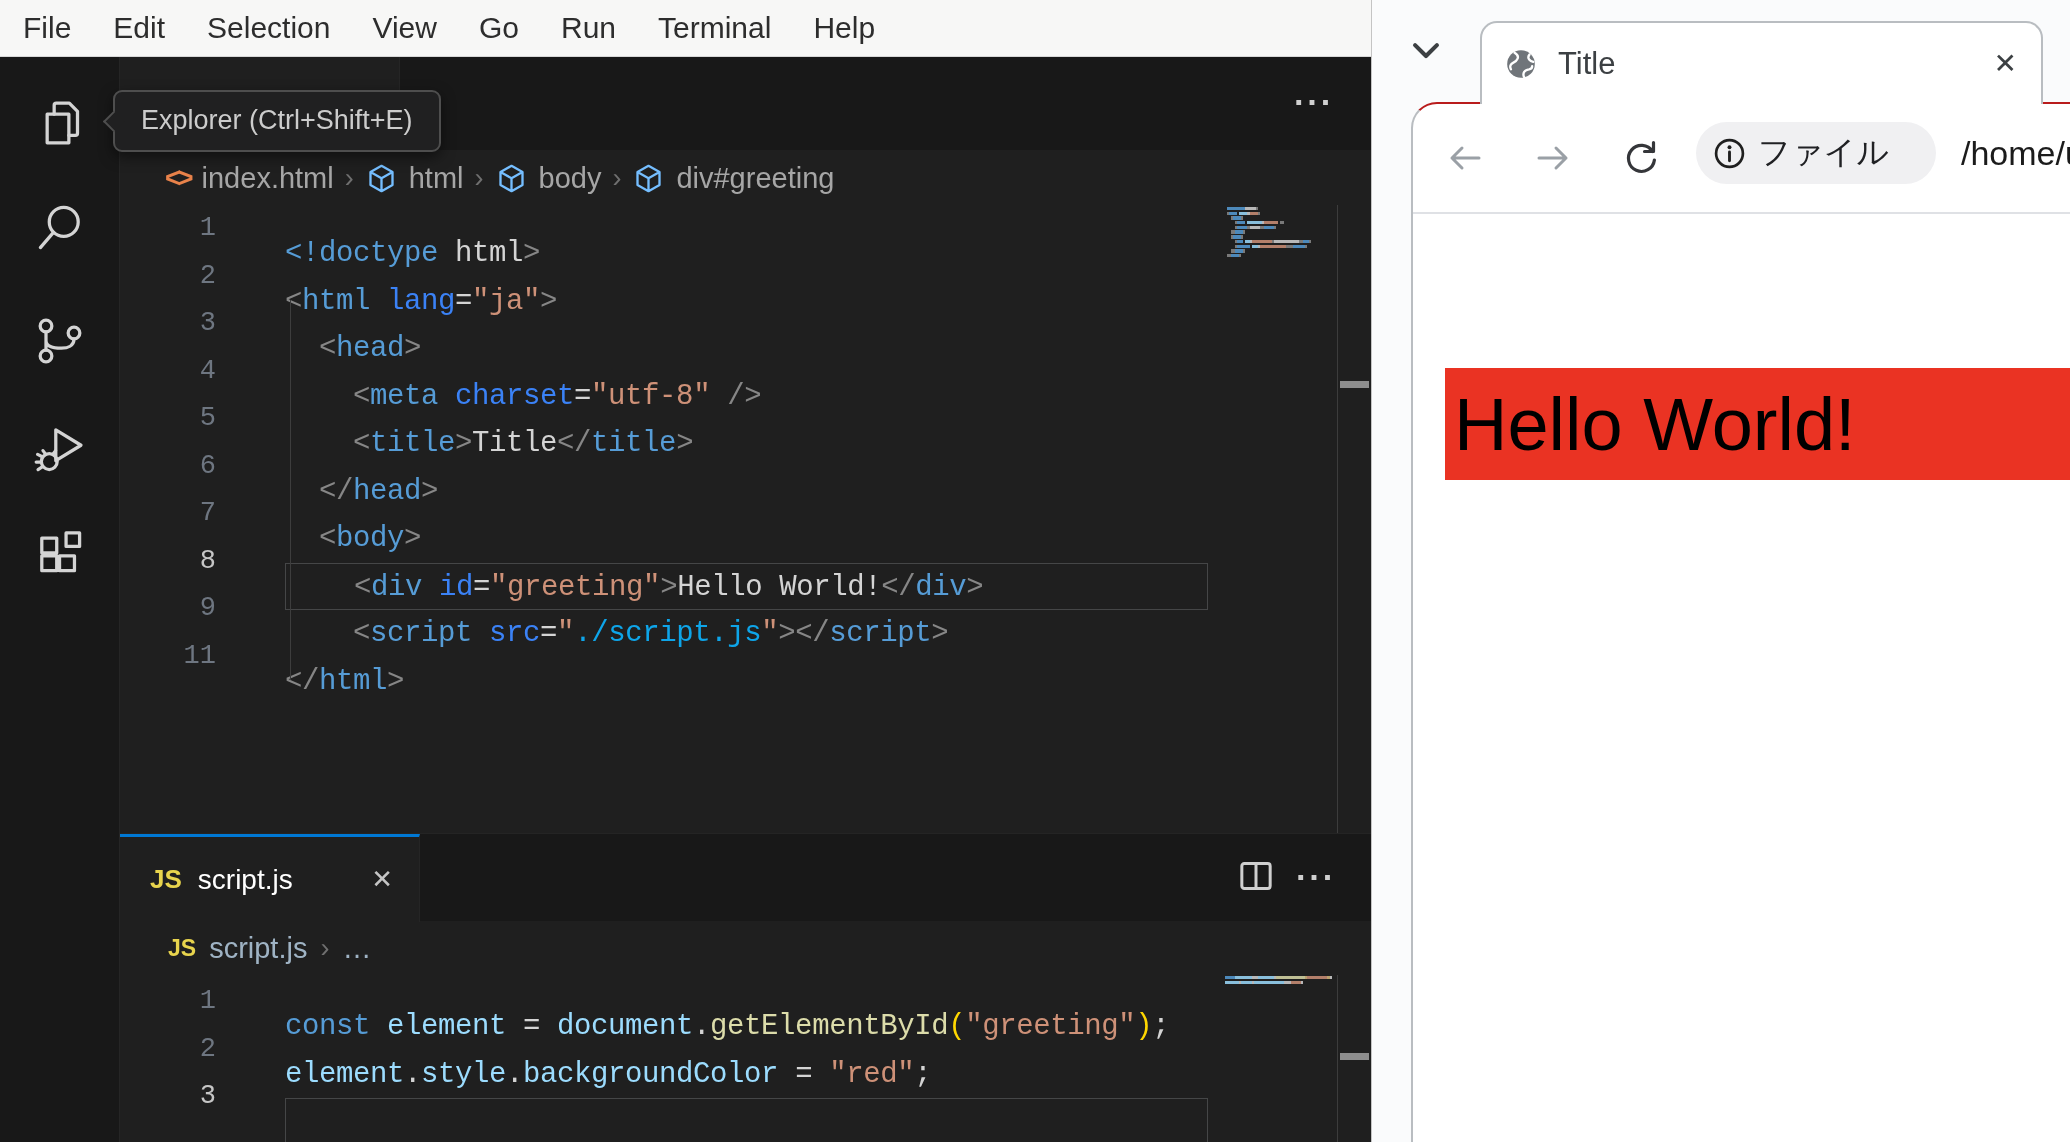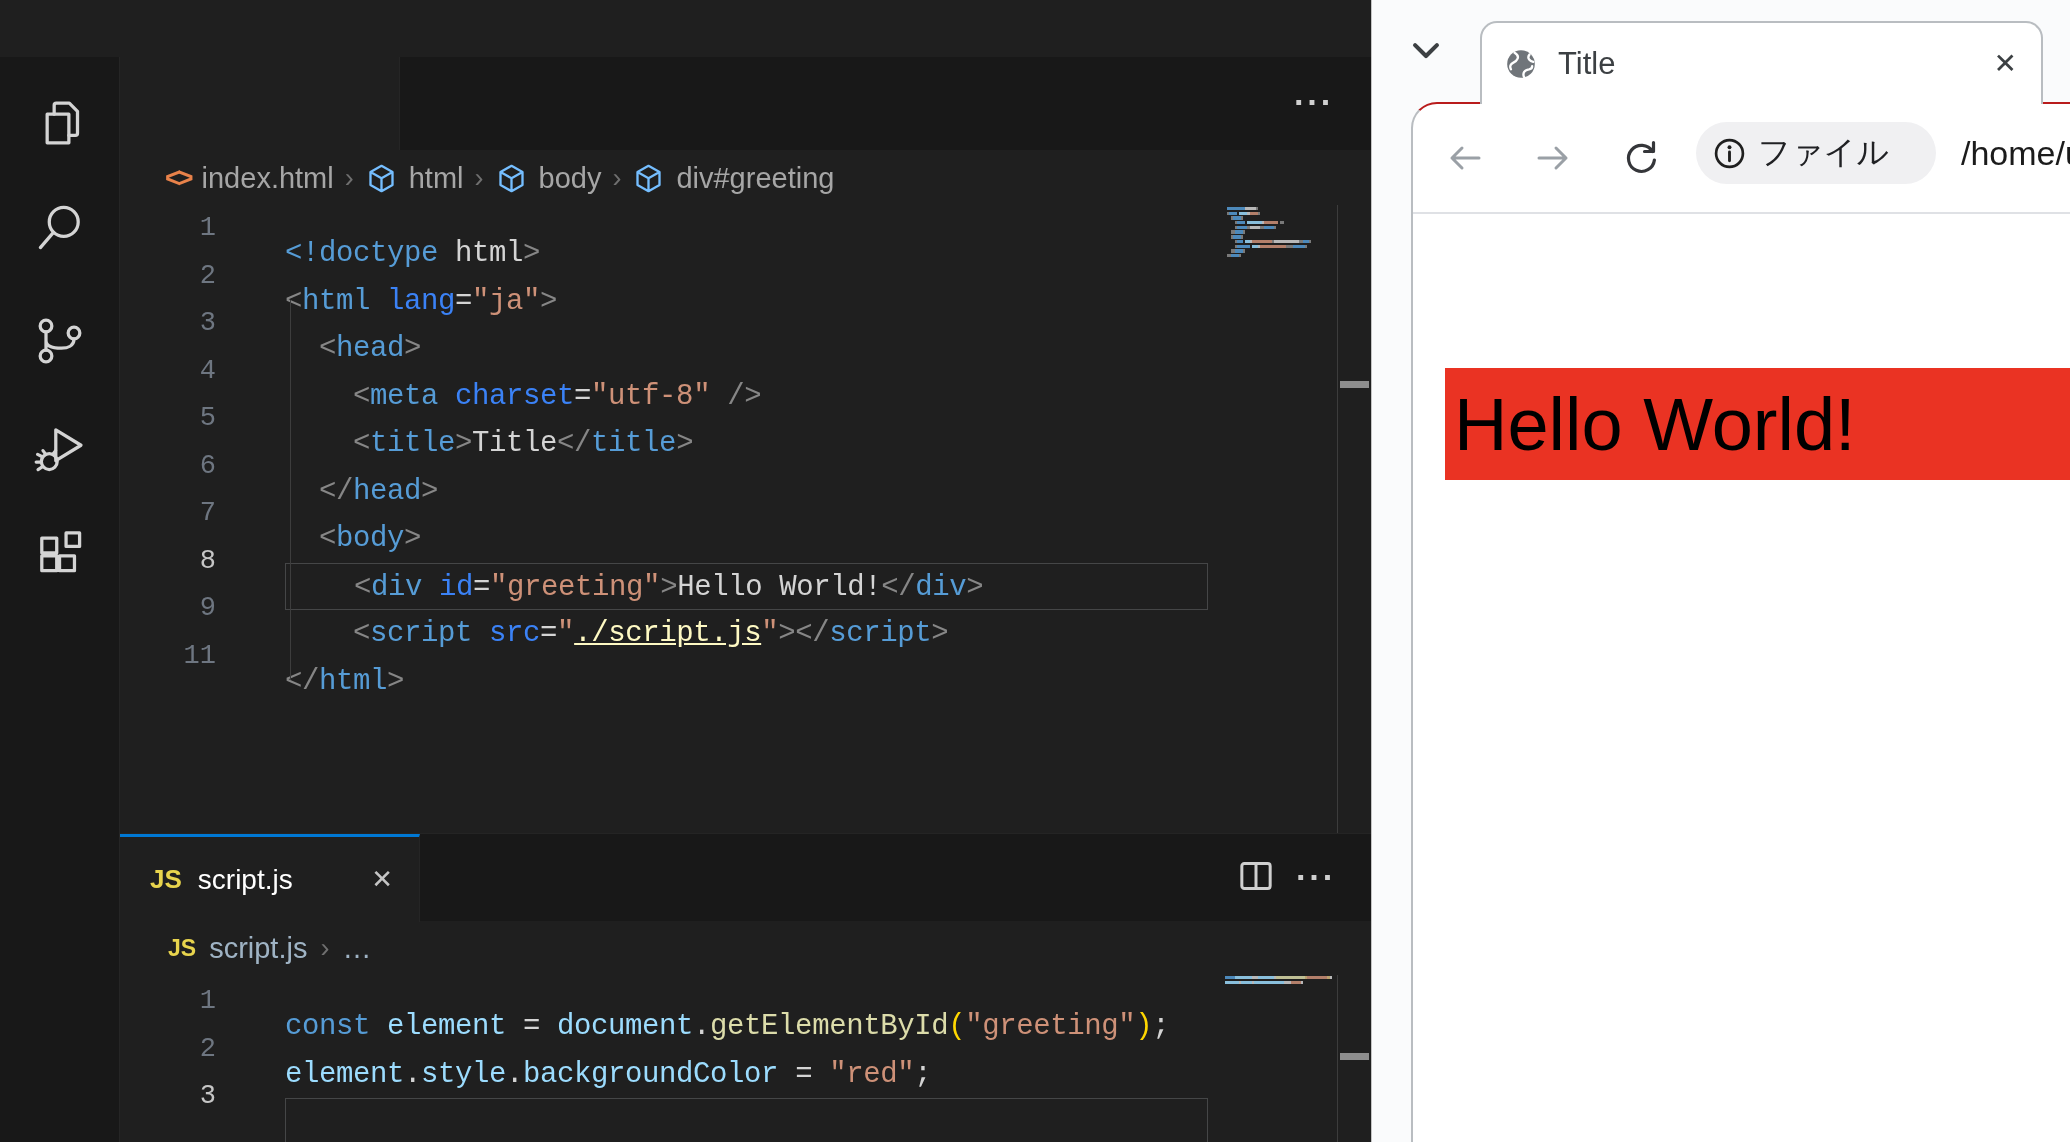--- a/index.html
+++ b/index.html
@@ -61,21 +61,21 @@
   .ln.active { color:#c6c6c6; }
   .codewrap { position:absolute; left:165px; top:0; width:923px; height:100%;margin-top:25px; }
   .row.current .codewrap { border:1px solid #454647; }
   pre.code {
     font-family:"Liberation Mono", monospace; font-size:29px; line-height:47.5px;
     white-space:pre; letter-spacing:-0.4px;
   }
   .tk-p { color:#868686; } .tk-t { color:#569cd6; } .tk-a { color:#3b82f6; }
   .tk-s { color:#ce9178; } .tk-x { color:#d4d4d4; } .tk-k { color:#569cd6; }
   .tk-v { color:#9cdcfe; } .tk-f { color:#dcdcaa; } .tk-b { color:#ffd700; }
-  .tk-l { color:#fef9c3; text-decoration:underline; }
+  .tk-l { color:#0ea5e9; }
   #indent-guide { position:absolute; left:170px; top:243px; height:380px; border-left:1px solid #3d3d3d; }
 
   
   .minimap { position:absolute; }
   #minimap-html { left:1107px; top:150px; }
   #minimap-js   { left:1105px; top:919px; }
   .mrow { height:4.7px; white-space:nowrap; }
   .mrow span { display:inline-block; height:3.4px; opacity:.85; vertical-align:top; }
   .ruler-line { position:absolute; left:1217px; width:1px; background:#3c3c3c; }
   #ruler-top { top:148px; height:628px; }
@@ -139,20 +139,30 @@
   }
   #hello-block .heading { font-size:74px; color:#000000; padding-left:9px; white-space:nowrap; }
 </style>
 </head>
 <body>
 
 <div id="screen">
 
   <section id="vscode">
 
+    <div id="menubar">
+        <span class="menu-item">File</span>
+        <span class="menu-item">Edit</span>
+        <span class="menu-item">Selection</span>
+        <span class="menu-item">View</span>
+        <span class="menu-item">Go</span>
+        <span class="menu-item">Run</span>
+        <span class="menu-item">Terminal</span>
+        <span class="menu-item">Help</span>
+      </div>
 
     <div id="activitybar">
       <div class="act-btn" style="top:33px">
         <span><svg viewBox="0 0 24 24" stroke="#e8e8e8">
           <path d="M6.5 8.2h9.3v12.3H6.5z"></path>
               <path d="M9.5 8.2V4.4a.9.9 0 0 1 .9-.9h5.6l3.5 3.5v9.4a.9.9 0 0 1-.9.9h-2.8"></path>
         </svg></span>
       </div>
       <div class="act-btn" style="top:138px">
         <span><svg viewBox="0 0 24 24">
@@ -183,20 +193,24 @@
       </div>
     </div>
 
     <div id="editor-area">
 
       <div id="tabstrip-top">
         <div id="ghost-tab"></div>
         <div class="more-dots" id="dots-top">···</div>
       </div>
 
+      <div id="tooltip">
+        <span class="tip-arrow"></span>
+        <span>Explorer (Ctrl+Shift+E)</span>
+      </div>
 
       <div class="breadcrumb" id="crumb-html">
         <span class="angle-icon">&lt;&gt;</span>
         <span>index.html</span>
         <span class="crumb-sep">›</span>
         <svg class="cube" viewBox="0 0 24 24">
             <path d="M12 2.8l8 4.5v9.4l-8 4.5-8-4.5V7.3z M4 7.3l8 4.5 8-4.5 M12 11.8V21.2"></path>
           </svg>
         <span>html</span>
         <span class="crumb-sep">›</span>

